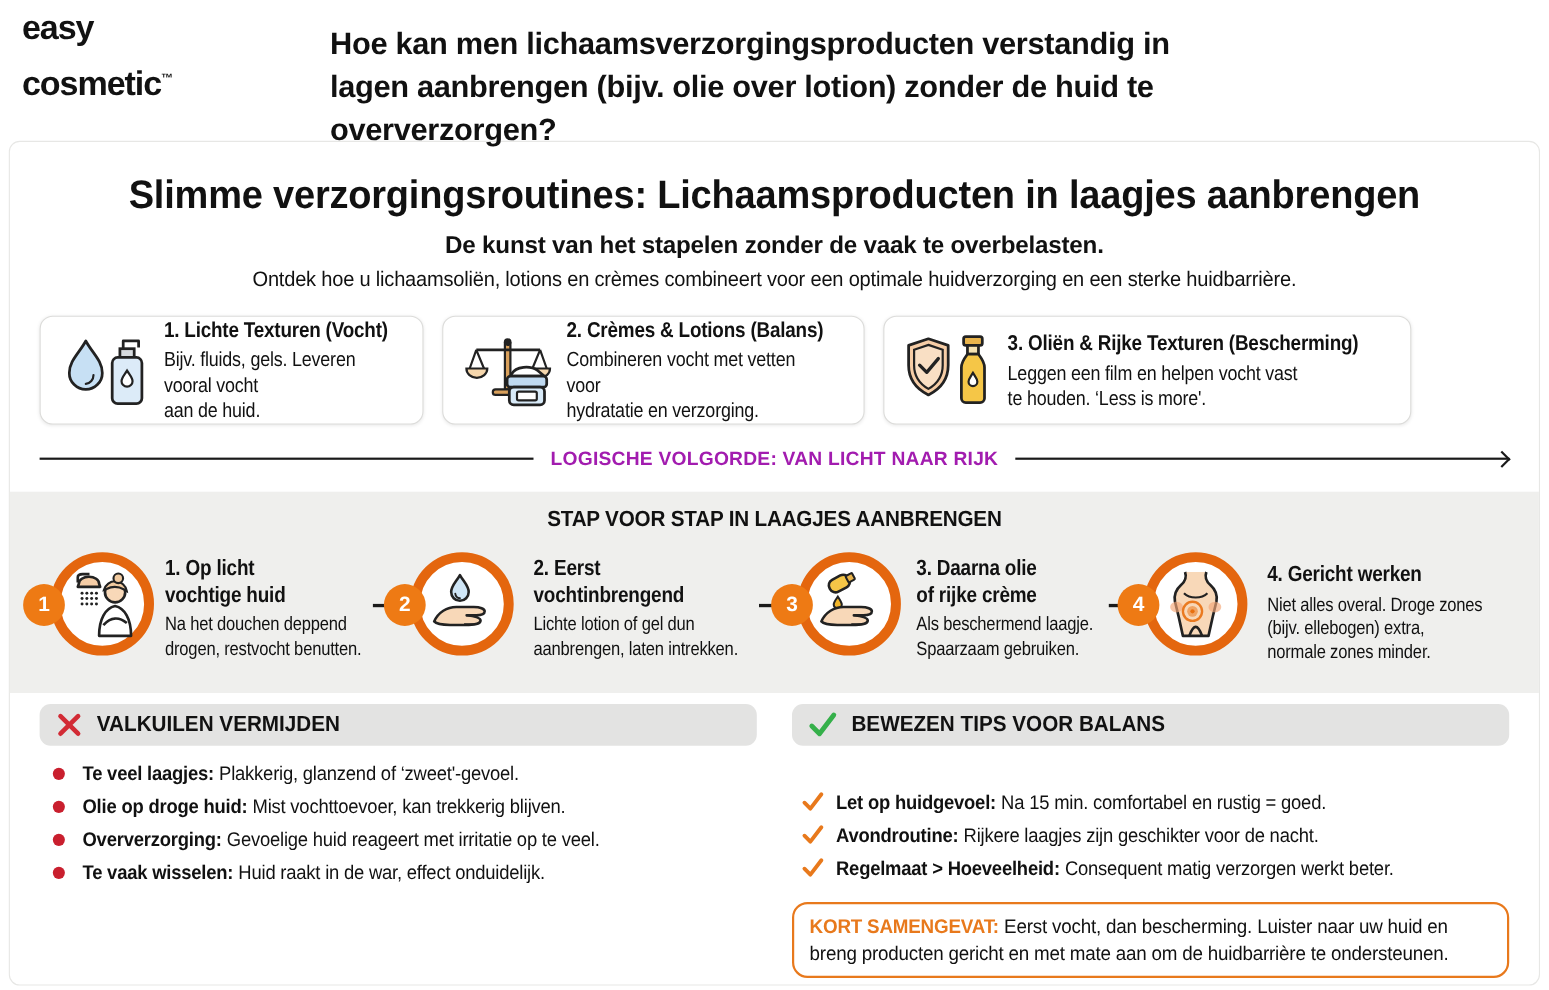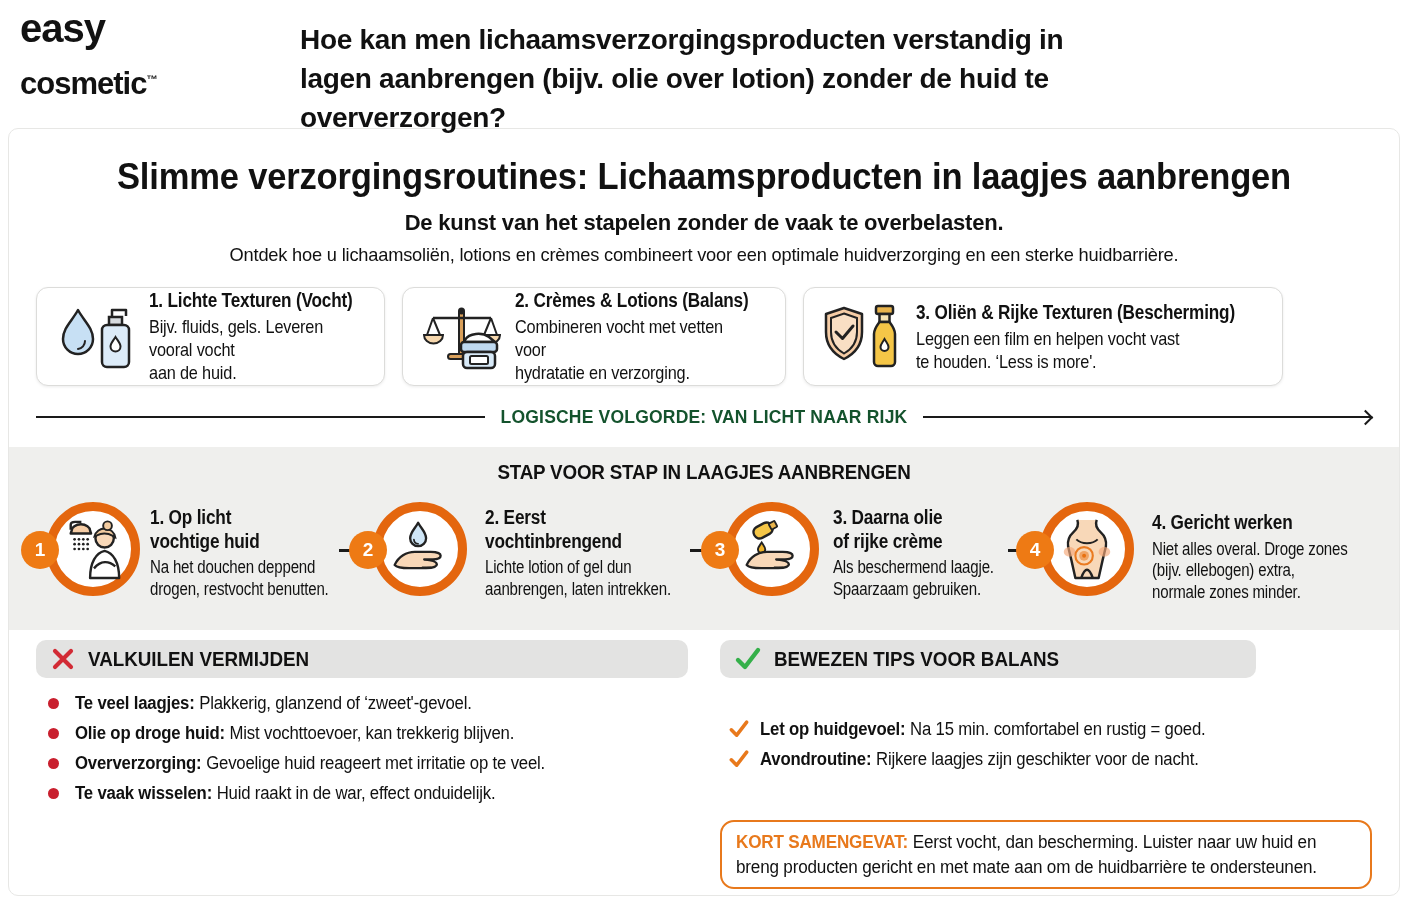--- a/index.html
+++ b/index.html
@@ -2,21 +2,21 @@
 <html><head>
 <meta charset="utf-8">
 <style>
   html,body{margin:0;padding:0;background:#fff;}
   .page{position:relative;width:1408px;height:900px;background:#fff;overflow:hidden;
         font-family:"Liberation Sans","DejaVu Sans",sans-serif;color:#111;letter-spacing:-0.2px;}
   .abs{position:absolute;}
 
   
   .logo{left:20px;top:12px;line-height:.82;color:#121212;font-weight:800;}
-  .logo-l1{font-size:40px;letter-spacing:-1px;}
+  .logo-l1{font-size:31px;letter-spacing:-1px;}
   .logo-l2{font-size:31px;letter-spacing:-1px;margin-top:26px;}
   .logo-l2 sup{font-size:11px;font-weight:700;letter-spacing:0;}
   .question{left:300px;top:20px;width:900px;font-size:28px;line-height:39px;font-weight:800;
             white-space:pre-line;letter-spacing:-0.3px;}
 
   
   .panel{left:8px;top:128px;width:1390px;height:766px;background:#fff;border:1px solid #E7E7E5;border-radius:10px;}
 
   .title{left:0;top:156px;width:1408px;margin:0;text-align:center;font-size:36px;font-weight:700;
          transform:scaleX(.96);transform-origin:center;}
@@ -28,21 +28,21 @@
   .card{flex:1;height:99px;background:#fff;border:1px solid #DCDCDA;border-radius:12px;
         box-shadow:0 1px 3px rgba(0,0,0,.08);display:flex;align-items:center;padding:0 4px 0 14px;box-sizing:border-box;}
   .card-icon{width:92px;flex:0 0 92px;display:flex;align-items:center;justify-content:center;}
   .card-text{padding-left:6px;min-width:0;}
   .card-title{font-size:19.5px;font-weight:700;white-space:nowrap;transform:scaleX(.88);transform-origin:left;}
   .card-body{font-size:18.5px;line-height:23px;white-space:pre-line;transform:scaleX(.88);transform-origin:left;margin-top:3px;}
 
   
   .banner{left:36px;top:404px;width:1336px;height:26px;display:flex;align-items:center;gap:16px;}
   .bline{flex:1;height:0;border-top:2.5px solid #1a1a1a;position:relative;}
-  .blabel{font-size:17.5px;font-weight:700;color:#14532d;letter-spacing:.2px;white-space:nowrap;}
+  .blabel{font-size:17.5px;font-weight:700;color:#a21caf;letter-spacing:.2px;white-space:nowrap;}
   .bline.arrowed:after{content:"";position:absolute;right:1px;top:-6.5px;width:9px;height:9px;
         border-top:2.5px solid #1a1a1a;border-right:2.5px solid #1a1a1a;transform:rotate(45deg);}
 
   
   .band{left:9px;top:447px;width:1390px;height:183px;background:#EFEFED;}
   .band-title{left:0;top:461px;width:1408px;text-align:center;font-size:20px;font-weight:700;
               transform:scaleX(.94);transform-origin:center;}
   .ring{width:76px;height:76px;border:9px solid #E4660E;border-radius:50%;background:#fff;
         display:flex;align-items:center;justify-content:center;}
   .badge{width:38px;height:38px;border-radius:50%;background:#EE7A14;color:#fff;font-size:19px;font-weight:700;
@@ -54,21 +54,21 @@
   .r1{left:46px;top:502px;} .r2{left:373px;top:502px;} .r3{left:725px;top:502px;} .r4{left:1040px;top:502px;}
   .b1{left:21px;top:531px;} .b2{left:349px;top:531px;} .b3{left:701px;top:531px;} .b4{left:1016px;top:531px;}
   .t1{left:150px;top:506px;} .t2{left:485px;top:506px;} .t3{left:833px;top:506px;} .t4{left:1152px;top:511px;}
   .c1{left:339px;top:549px;} .c2{left:690px;top:549px;} .c3{left:1008px;top:549px;}
 
   
   .sec-header{height:38px;background:#E3E3E2;border-radius:10px;display:flex;align-items:center;padding-left:14px;box-sizing:border-box;}
   .sec-header .sec-ic{margin-right:12px;display:flex;}
   .sec-title{font-size:20px;font-weight:700;letter-spacing:0;transform:scaleX(.94);transform-origin:left;white-space:nowrap;}
   .ph{left:36px;top:640px;width:652px;}
-  .th{left:720px;top:640px;width:536px;}
+  .th{left:720px;top:640px;width:652px;}
   .bullets{display:flex;flex-direction:column;justify-content:flex-end;}
   .pl{left:44px;top:690px;width:660px;}
   .tl{left:728px;top:716px;width:660px;}
   .brow{display:flex;align-items:flex-start;height:30px;}
   .dot{width:11px;height:11px;border-radius:50%;background:#C91F2E;margin:8px 16px 0 4px;flex:0 0 11px;}
   .tcheck{margin:3px 10px 0 0;flex:0 0 22px;display:flex;}
   .btext{font-size:18px;line-height:27px;white-space:nowrap;transform:scaleX(.93);transform-origin:left;}
   .btext b{letter-spacing:-0.2px;}
   .lead{font-weight:700;margin-right:5px;}
 
@@ -306,20 +306,28 @@
       <span class="btext"><b class="lead">Let op huidgevoel:</b><span>Na 15 min. comfortabel en rustig = goed.</span></span>
     </div>
     <div class="brow">
       <span class="tcheck">
           <svg width="22" height="20" viewBox="0 0 28 26">
             <path d="M4 14l7 7L24 4" fill="none" stroke="#E8791C" stroke-width="4.6" stroke-linecap="round" stroke-linejoin="round"></path>
           </svg>
         </span>
       <span class="btext"><b class="lead">Avondroutine:</b><span>Rijkere laagjes zijn geschikter voor de nacht.</span></span>
     </div>
+    <div class="brow">
+      <span class="tcheck">
+          <svg width="22" height="20" viewBox="0 0 28 26">
+            <path d="M4 14l7 7L24 4" fill="none" stroke="#E8791C" stroke-width="4.6" stroke-linecap="round" stroke-linejoin="round"></path>
+          </svg>
+        </span>
+      <span class="btext"><b class="lead">Regelmaat &gt; Hoeveelheid:</b><span>Consequent matig verzorgen werkt beter.</span></span>
+    </div>
   </div>
 
   <div class="abs summary">
     <div class="summary-inner">
       <span class="slead">KORT SAMENGEVAT:</span><span>Eerst vocht, dan bescherming. Luister naar uw huid en breng producten gericht en met mate aan om de huidbarrière te ondersteunen.</span>
     </div>
   </div>
 
 </div>
 

